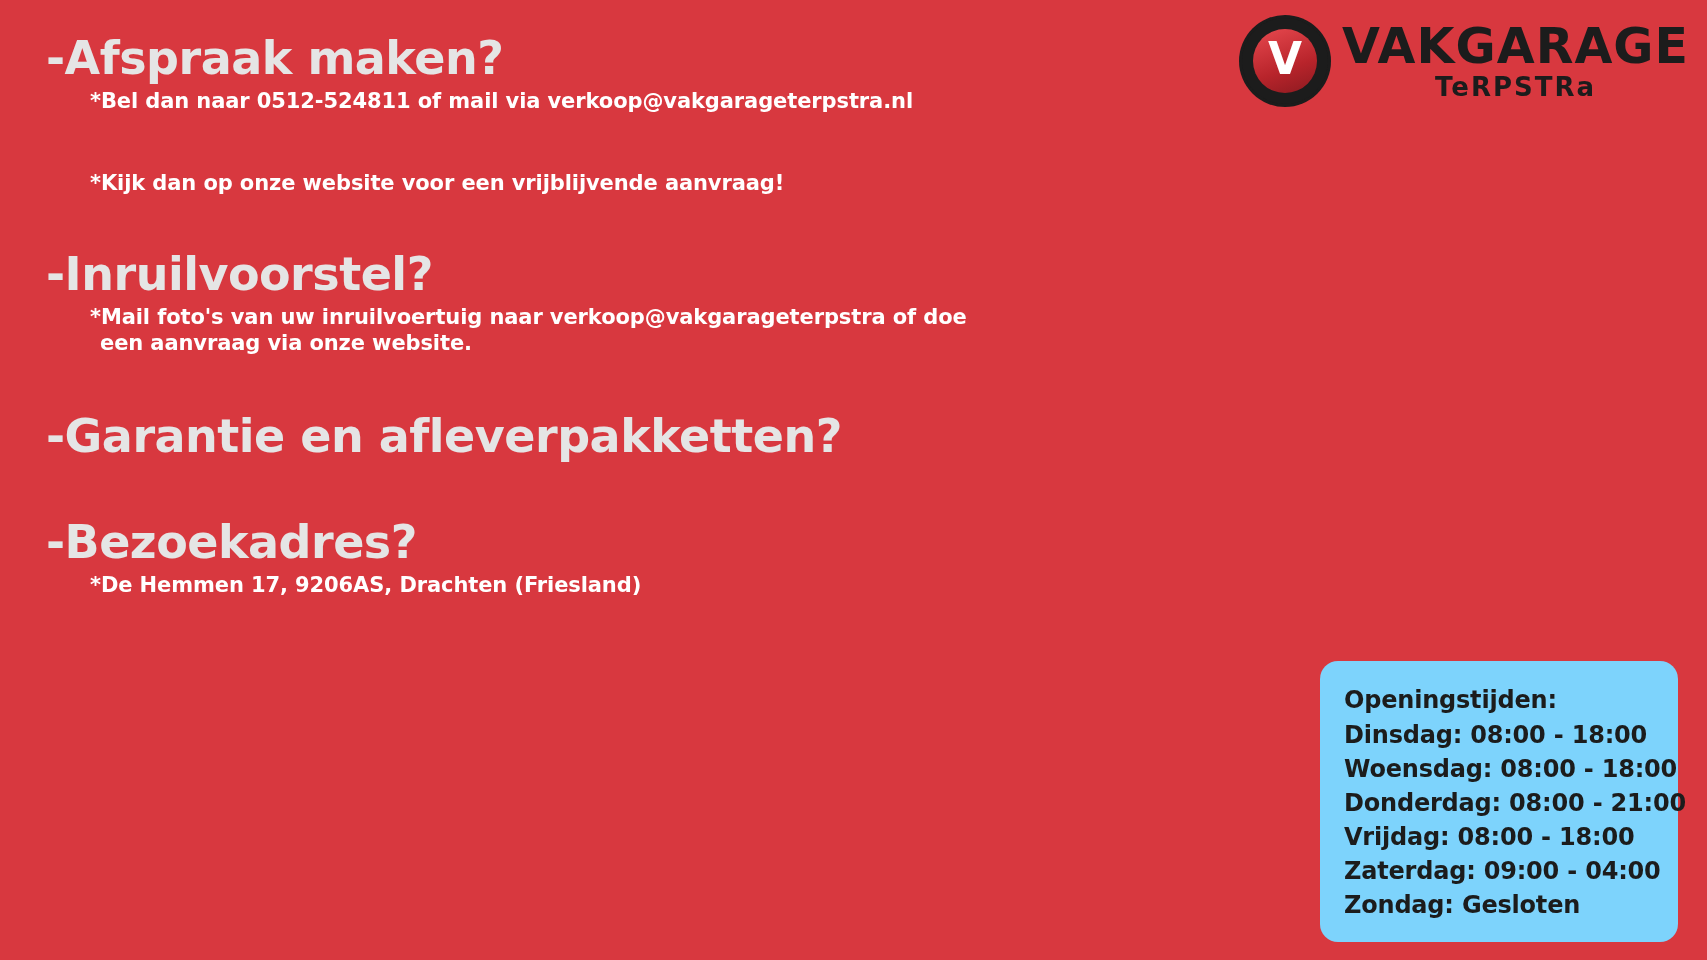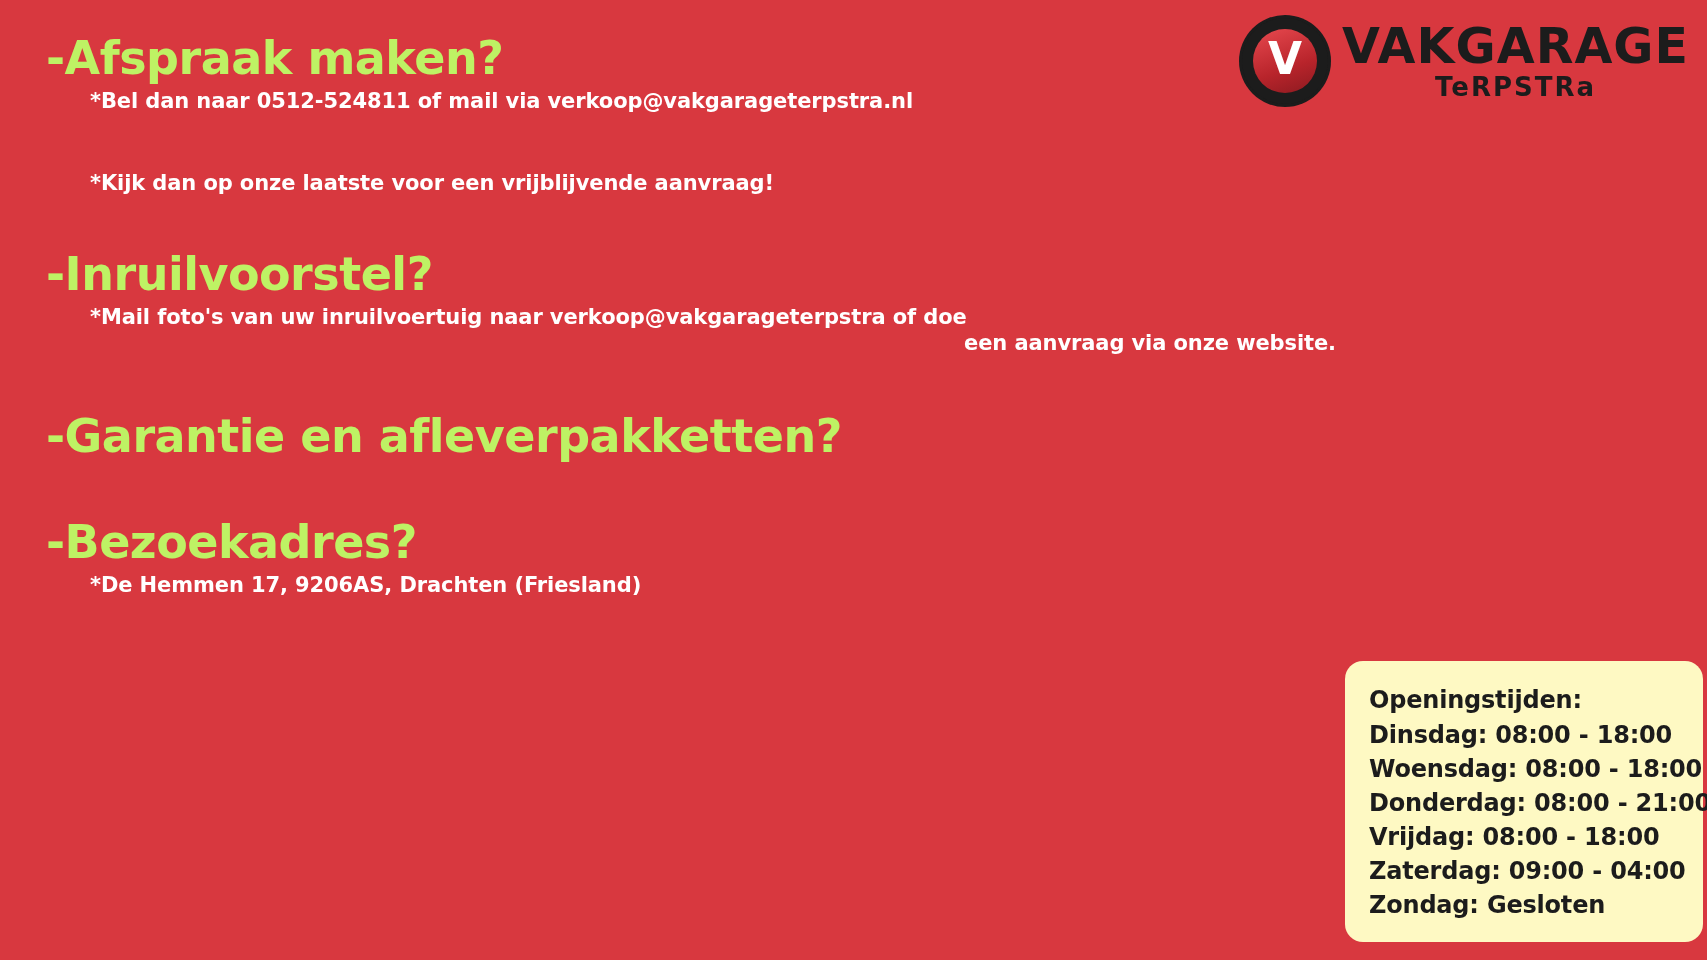--- a/index.html
+++ b/index.html
@@ -99,52 +99,51 @@
     top: 24px;
     width: 1290px;
   }
   .block {
     margin-bottom: 30px;
   }
   .q {
     font-size: 46px;
     font-weight: 700;
     line-height: 1.08;
-    color: #bef264;
+    color: #e5e5e5;
     letter-spacing: -0.5px;
     margin: 0 0 4px 0;
     white-space: nowrap;
   }
   .a {
     font-size: 21px;
     font-weight: 700;
     line-height: 1.25;
     color: #ffffff;
     margin: 0 0 0 44px;
     letter-spacing: -0.1px;
   }
   .a .line2 {
     display: block;
     margin-left: 10px;
-    text-align: right;
   }
 
   .block-1 { margin-top: 10px; margin-bottom: 56px; }
   .block-2 { margin-bottom: 54px; }
   .block-3 { margin-bottom: 56px; }
   .block-4 { margin-bottom: 56px; }
   .block-5 { margin-bottom: 0; }
 
   
   .hours-card {
     position: absolute;
-    right: 4px;
+    right: 29px;
     bottom: 18px;
     width: 358px;
-    background: #fef9c3;
+    background: #7dd3fc;
     border-radius: 18px;
     padding: 22px 24px 20px 24px;
     box-sizing: border-box;
     color: #1c1c1c;
   }
   .hours-line {
     font-size: 24px;
     font-weight: 700;
     line-height: 1.42;
     color: #1c1c1c;
@@ -174,21 +173,21 @@
 
     <div class="block block-1">
       <div class="q">-Afspraak maken?</div>
       <div class="a">
         <span>*Bel dan naar 0512-524811 of mail via verkoop@vakgarageterpstra.nl</span>
       </div>
     </div>
 
     <div class="block block-2">
       <div class="a">
-        <span>*Kijk dan op onze laatste voor een vrijblijvende aanvraag!</span>
+        <span>*Kijk dan op onze website voor een vrijblijvende aanvraag!</span>
       </div>
     </div>
 
     <div class="block block-3">
       <div class="q">-Inruilvoorstel?</div>
       <div class="a">
         <span>*Mail foto's van uw inruilvoertuig naar verkoop@vakgarageterpstra of doe</span>
         <span class="line2">een aanvraag via onze website.</span>
       </div>
     </div>

